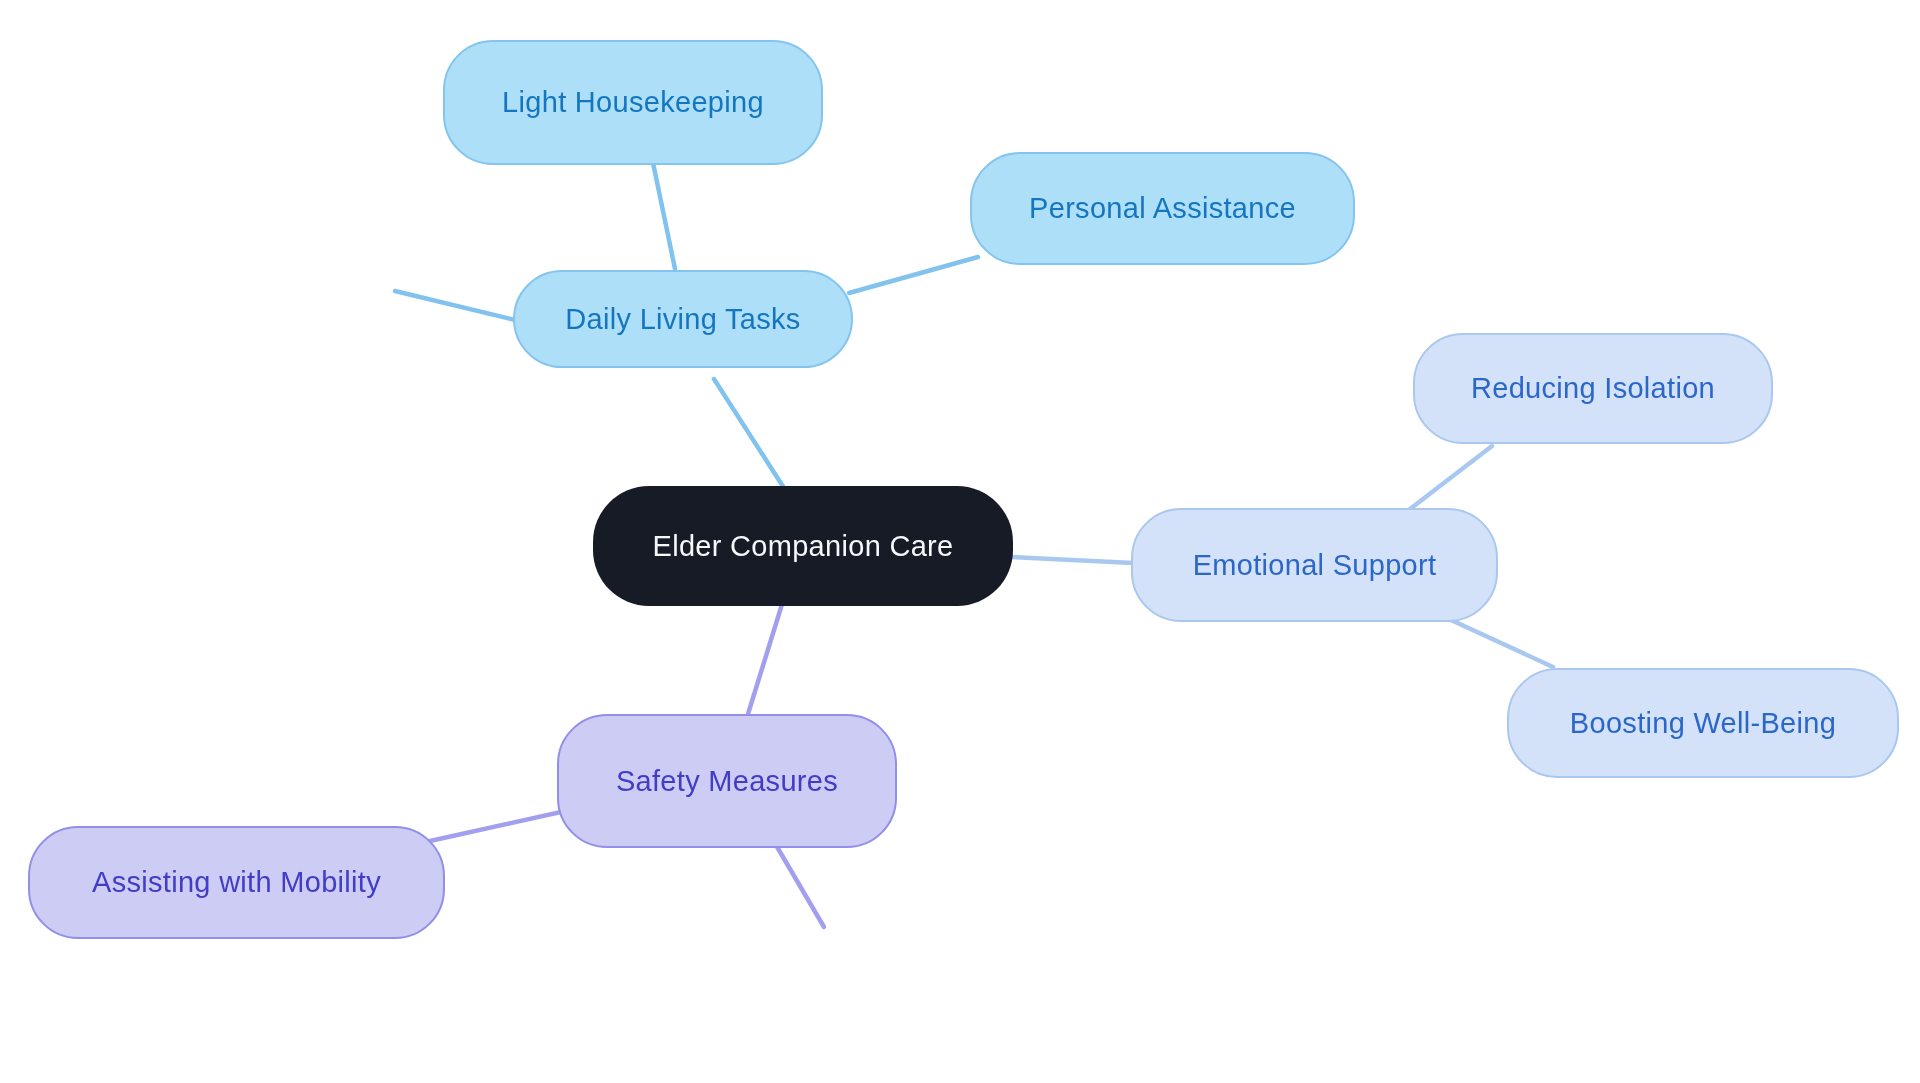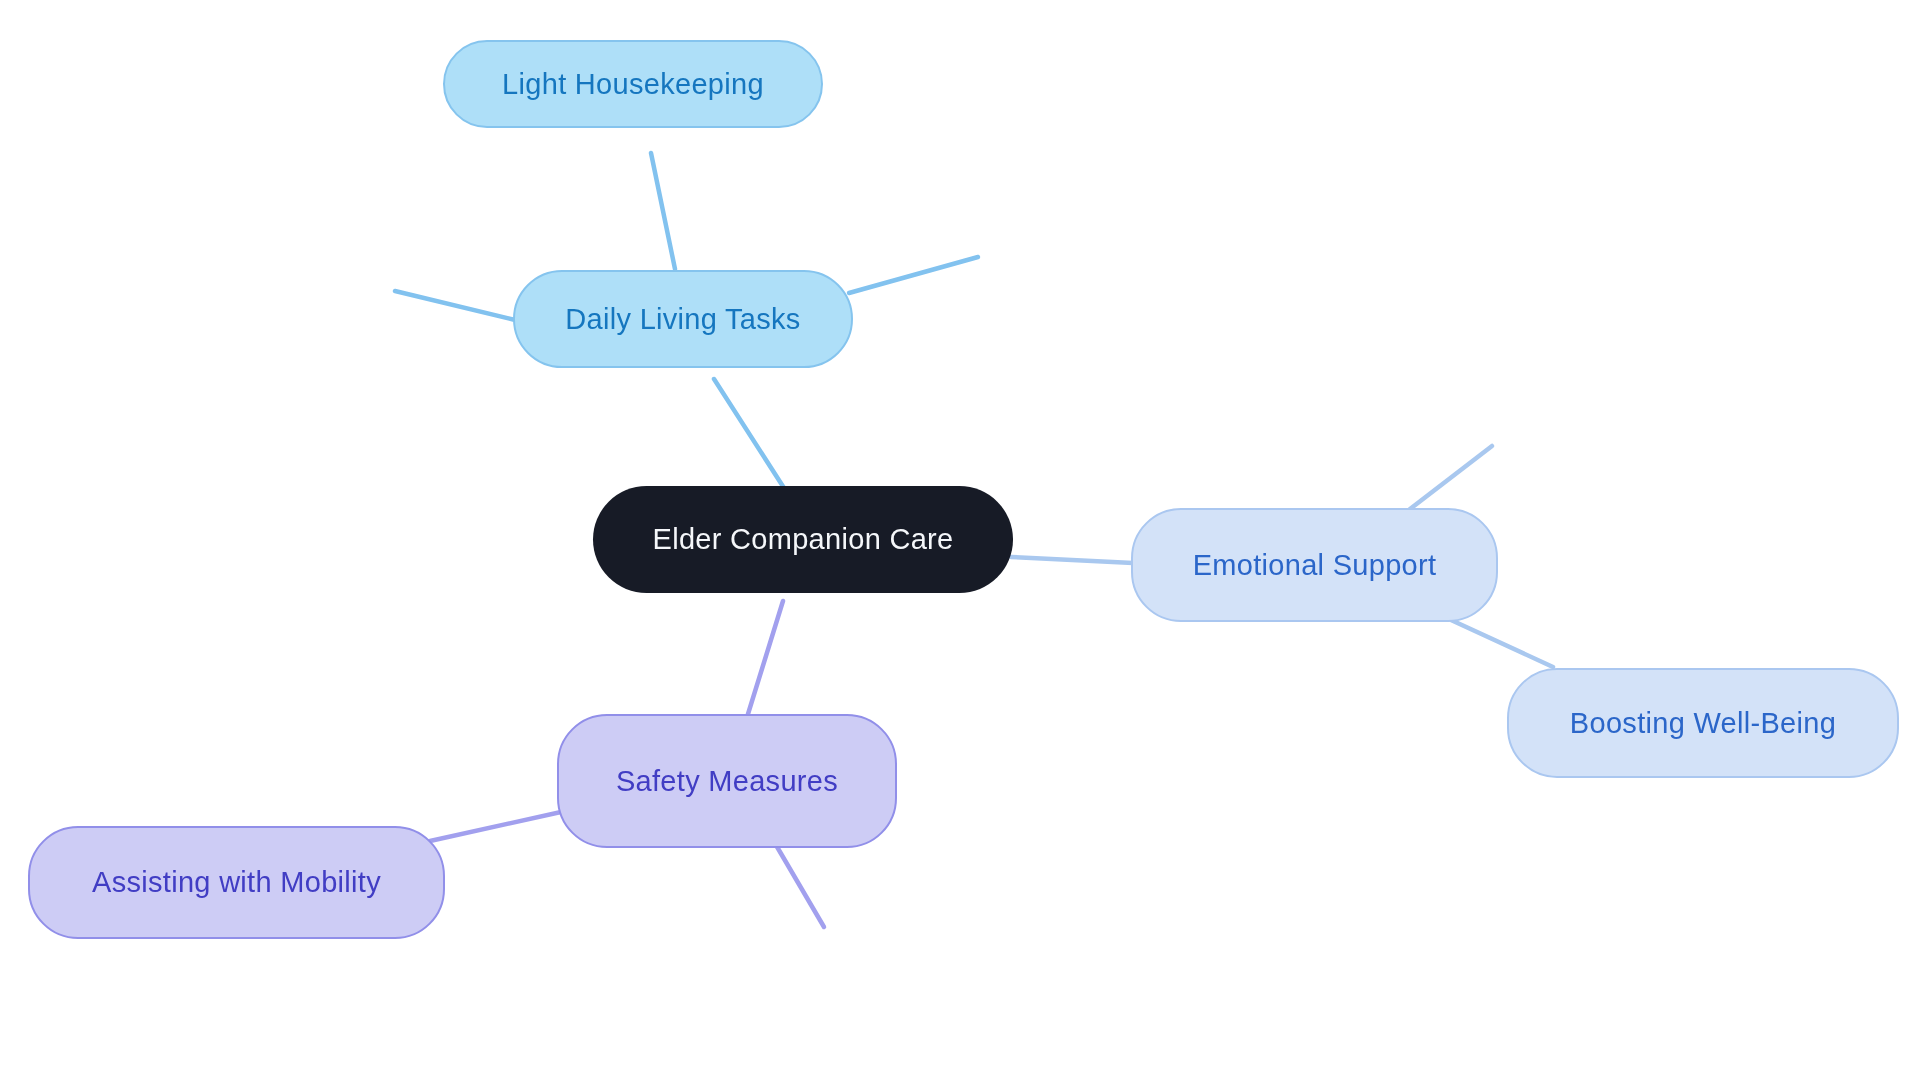--- a/index.html
+++ b/index.html
@@ -52,23 +52,23 @@
     background: #d3e2f8;
     border: 2px solid #aac7f0;
     color: #2b66c9;
   }
   .lav-node {
     background: #cdccf5;
     border: 2px solid #918fe9;
     color: #413dc4;
   }
   
-  .n-root  { left: 593px;  top: 486px; width: 420px; height: 107px; }
+  .n-root  { left: 593px;  top: 486px; width: 420px; height: 120px; }
   .n-dlt   { left: 513px;  top: 270px; width: 340px; height: 98px; }
-  .n-lh    { left: 443px;  top: 40px;  width: 380px; height: 88px; }
+  .n-lh    { left: 443px;  top: 40px;  width: 380px; height: 125px; }
   .n-pa    { left: 970px;  top: 152px; width: 385px; height: 113px; }
   .n-mp    { left: 50px;   top: 232px; width: 347px; height: 113px; }
   .n-es    { left: 1131px; top: 508px; width: 367px; height: 114px; }
   .n-ri    { left: 1413px; top: 333px; width: 360px; height: 111px; }
   .n-bwb   { left: 1507px; top: 668px; width: 392px; height: 110px; }
   .n-sm    { left: 557px;  top: 714px; width: 340px; height: 134px; }
   .n-awm   { left: 28px;   top: 826px; width: 417px; height: 113px; text-align: right; }
   .n-mfr   { left: 669px;  top: 928px; width: 385px; height: 112px; }
 </style>
 </head>
@@ -95,23 +95,29 @@
   <div class="node root-node n-root">
     <span>Elder Companion Care</span>
   </div>
 
   <div class="node blue-node n-dlt">
     <span>Daily Living Tasks</span>
   </div>
   <div class="node blue-node n-lh">
     <span>Light Housekeeping</span>
   </div>
+  <div class="node blue-node n-pa">
+    <span>Personal Assistance</span>
+  </div>
 
   <div class="node peri-node n-es">
     <span>Emotional Support</span>
+  </div>
+  <div class="node peri-node n-ri">
+    <span>Reducing Isolation</span>
   </div>
   <div class="node peri-node n-bwb">
     <span>Boosting Well-Being</span>
   </div>
 
   <div class="node lav-node n-sm">
     <span>Safety Measures</span>
   </div>
   <div class="node lav-node n-awm">
     <span>Assisting with Mobility</span>

